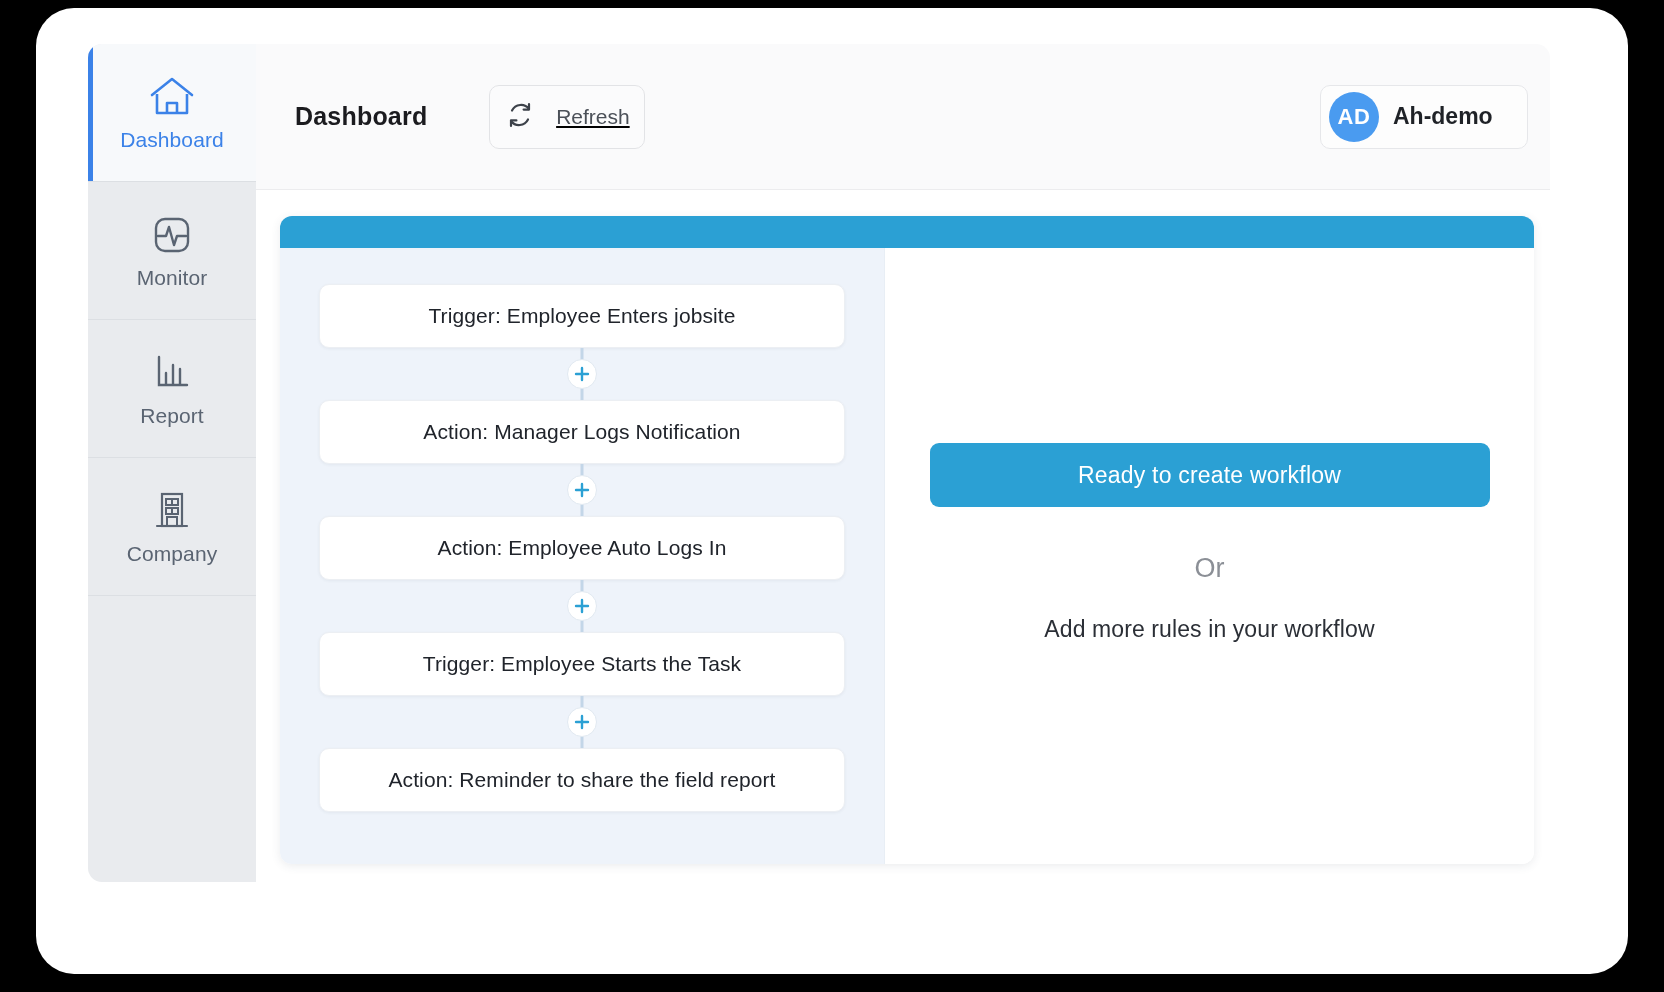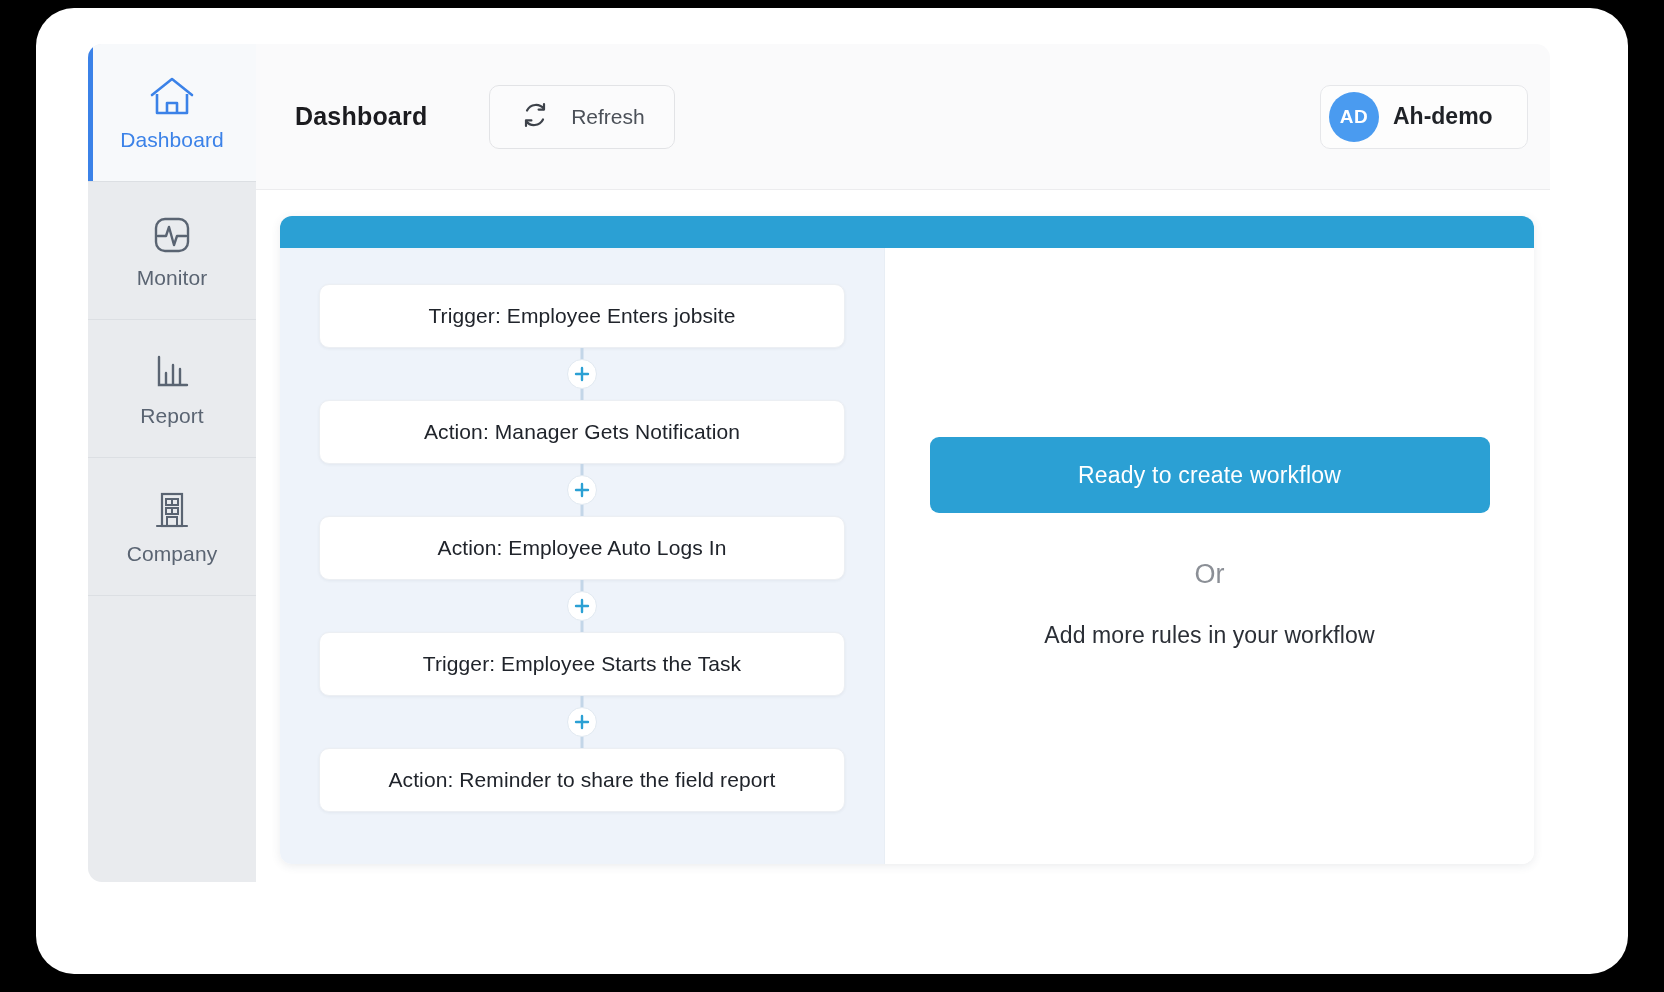--- a/index.html
+++ b/index.html
@@ -118,30 +118,31 @@
   }
   .page-title {
     margin-left: 39px;
     font-size: 25px;
     font-weight: bold;
     color: #1b1b1f;
     letter-spacing: 0.2px;
   }
   .refresh-btn {
     margin-left: 62px;
-    width: 186px;
+    width: 156px;
     height: 64px;
     background: #fbfbfc;
     border: 1px solid #e2e3e6;
     border-radius: 10px;
     display: flex;
     align-items: center;
     justify-content: center;
     gap: 21px;
     cursor: pointer;
+    text-decoration: underline;
   }
   .refresh-label {
     font-size: 21px;
     color: #4b5058;
   }
   .user-chip {
     position: absolute;
     right: 22px;
     height: 64px;
     width: 208px;
@@ -152,21 +153,21 @@
     align-items: center;
     padding-left: 8px;
     gap: 14px;
     cursor: pointer;
   }
   .avatar {
     width: 50px; height: 50px;
     border-radius: 50%;
     background: #4a9bf0;
     color: #ffffff;
-    font-size: 19px;
+    font-size: 22px;
     font-weight: bold;
     display: flex;
     align-items: center;
     justify-content: center;
     letter-spacing: 0.5px;
   }
   .user-name {
     font-size: 23px;
     color: #1f2227;
     font-weight: bold;
@@ -261,21 +262,21 @@
     background: #ffffff;
     border-left: 1px solid #e8eef5;
     display: flex;
     flex-direction: column;
     align-items: center;
     justify-content: center;
     padding-bottom: 26px;
   }
   .cta-button {
     width: 560px;
-    height: 76px;
+    height: 64px;
     background: #2ba0d4;
     border: none;
     border-radius: 9px;
     color: #ffffff;
     font-size: 23px;
     font-family: "Liberation Sans", sans-serif;
     cursor: pointer;
     letter-spacing: 0.2px;
   }
   .cta-or {
@@ -402,21 +403,21 @@
                 <span class="line"></span>
                 <span class="plus-btn">
                   <svg width="18" height="18" viewBox="0 0 18 18">
                     <line x1="9" y1="3" x2="9" y2="15" stroke="#2ba0d4" stroke-width="2.4" stroke-linecap="round"></line>
                     <line x1="3" y1="9" x2="15" y2="9" stroke="#2ba0d4" stroke-width="2.4" stroke-linecap="round"></line>
                   </svg>
                 </span>
               </div>
 
               <div class="rule-card">
-                <span class="rule-text">Action: Manager Gets Notification</span>
+                <span class="rule-text">Action: Manager Logs Notification</span>
               </div>
 
               <div class="connector">
                 <span class="line"></span>
                 <span class="plus-btn">
                   <svg width="18" height="18" viewBox="0 0 18 18">
                     <line x1="9" y1="3" x2="9" y2="15" stroke="#2ba0d4" stroke-width="2.4" stroke-linecap="round"></line>
                     <line x1="3" y1="9" x2="15" y2="9" stroke="#2ba0d4" stroke-width="2.4" stroke-linecap="round"></line>
                   </svg>
                 </span>

